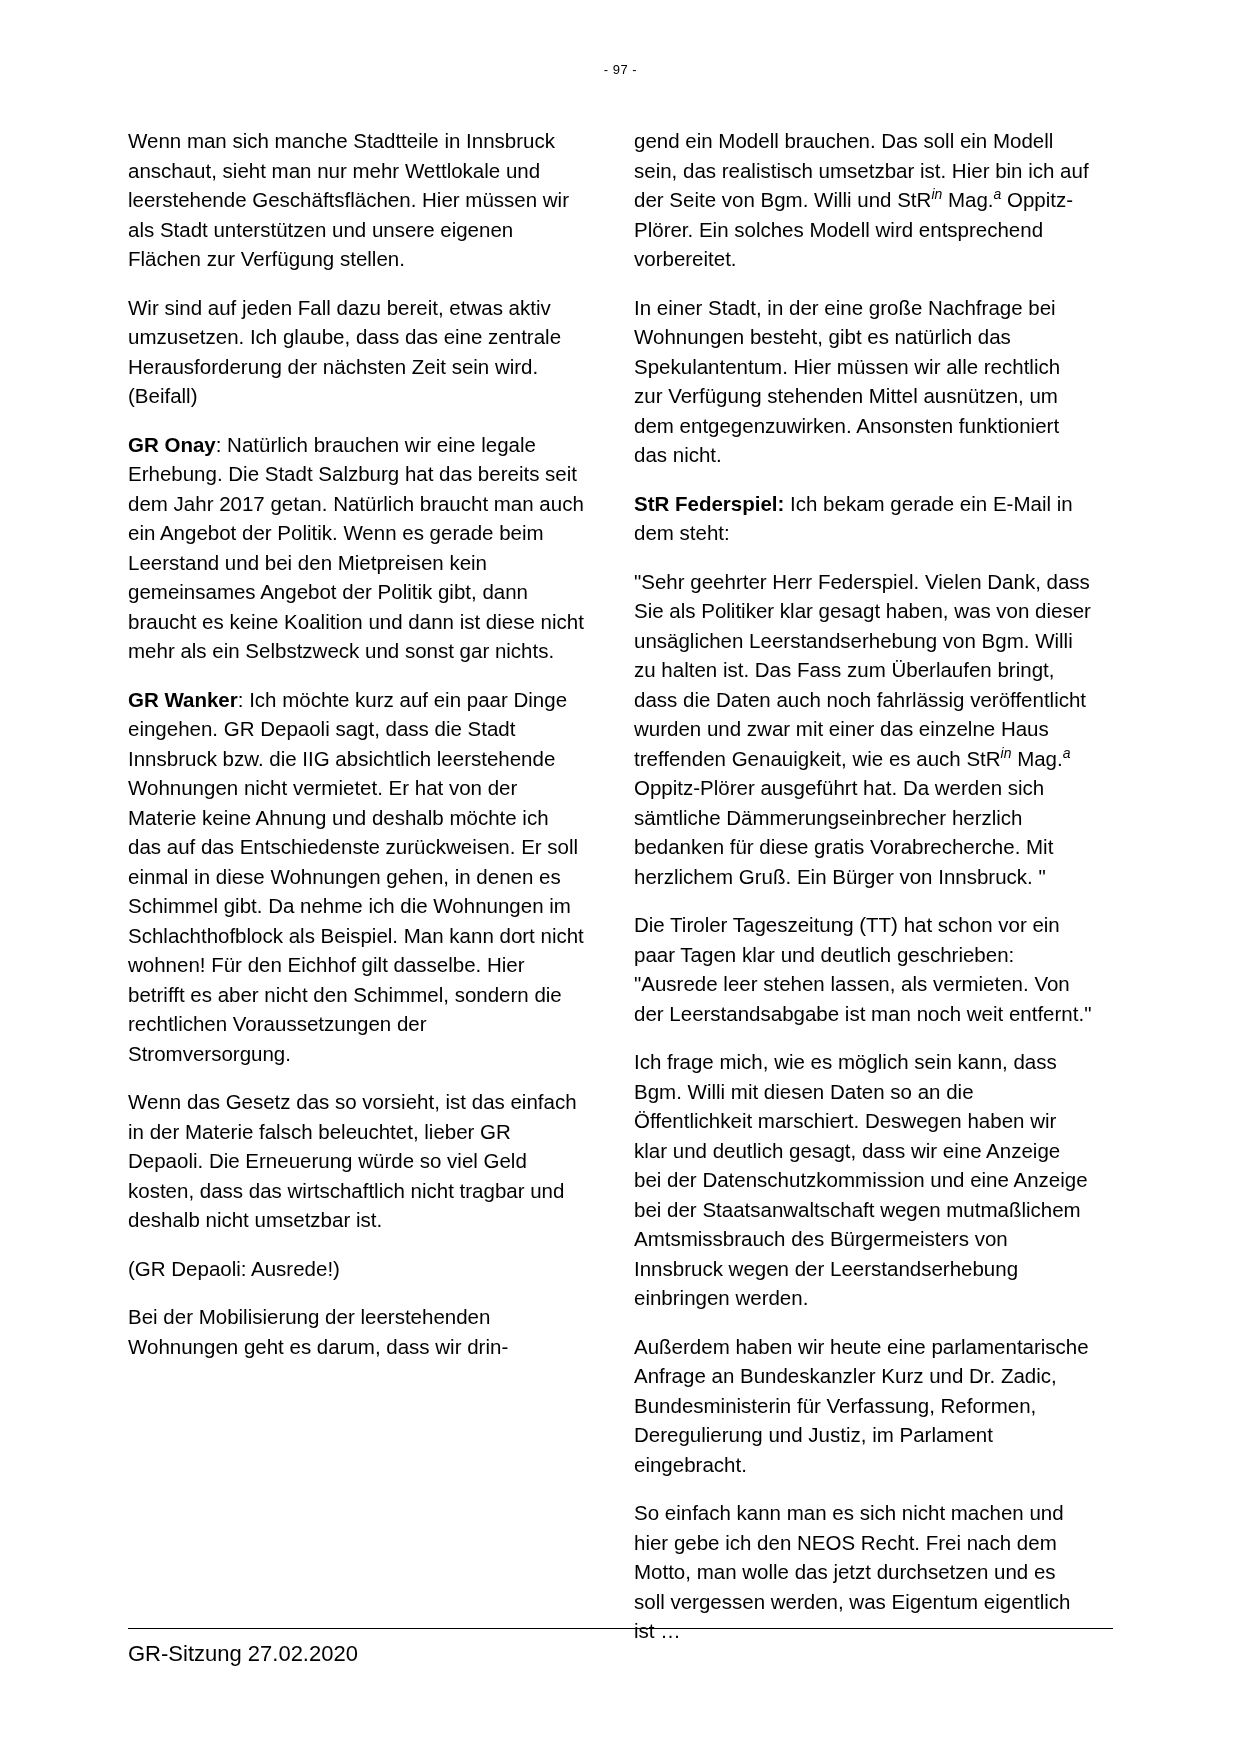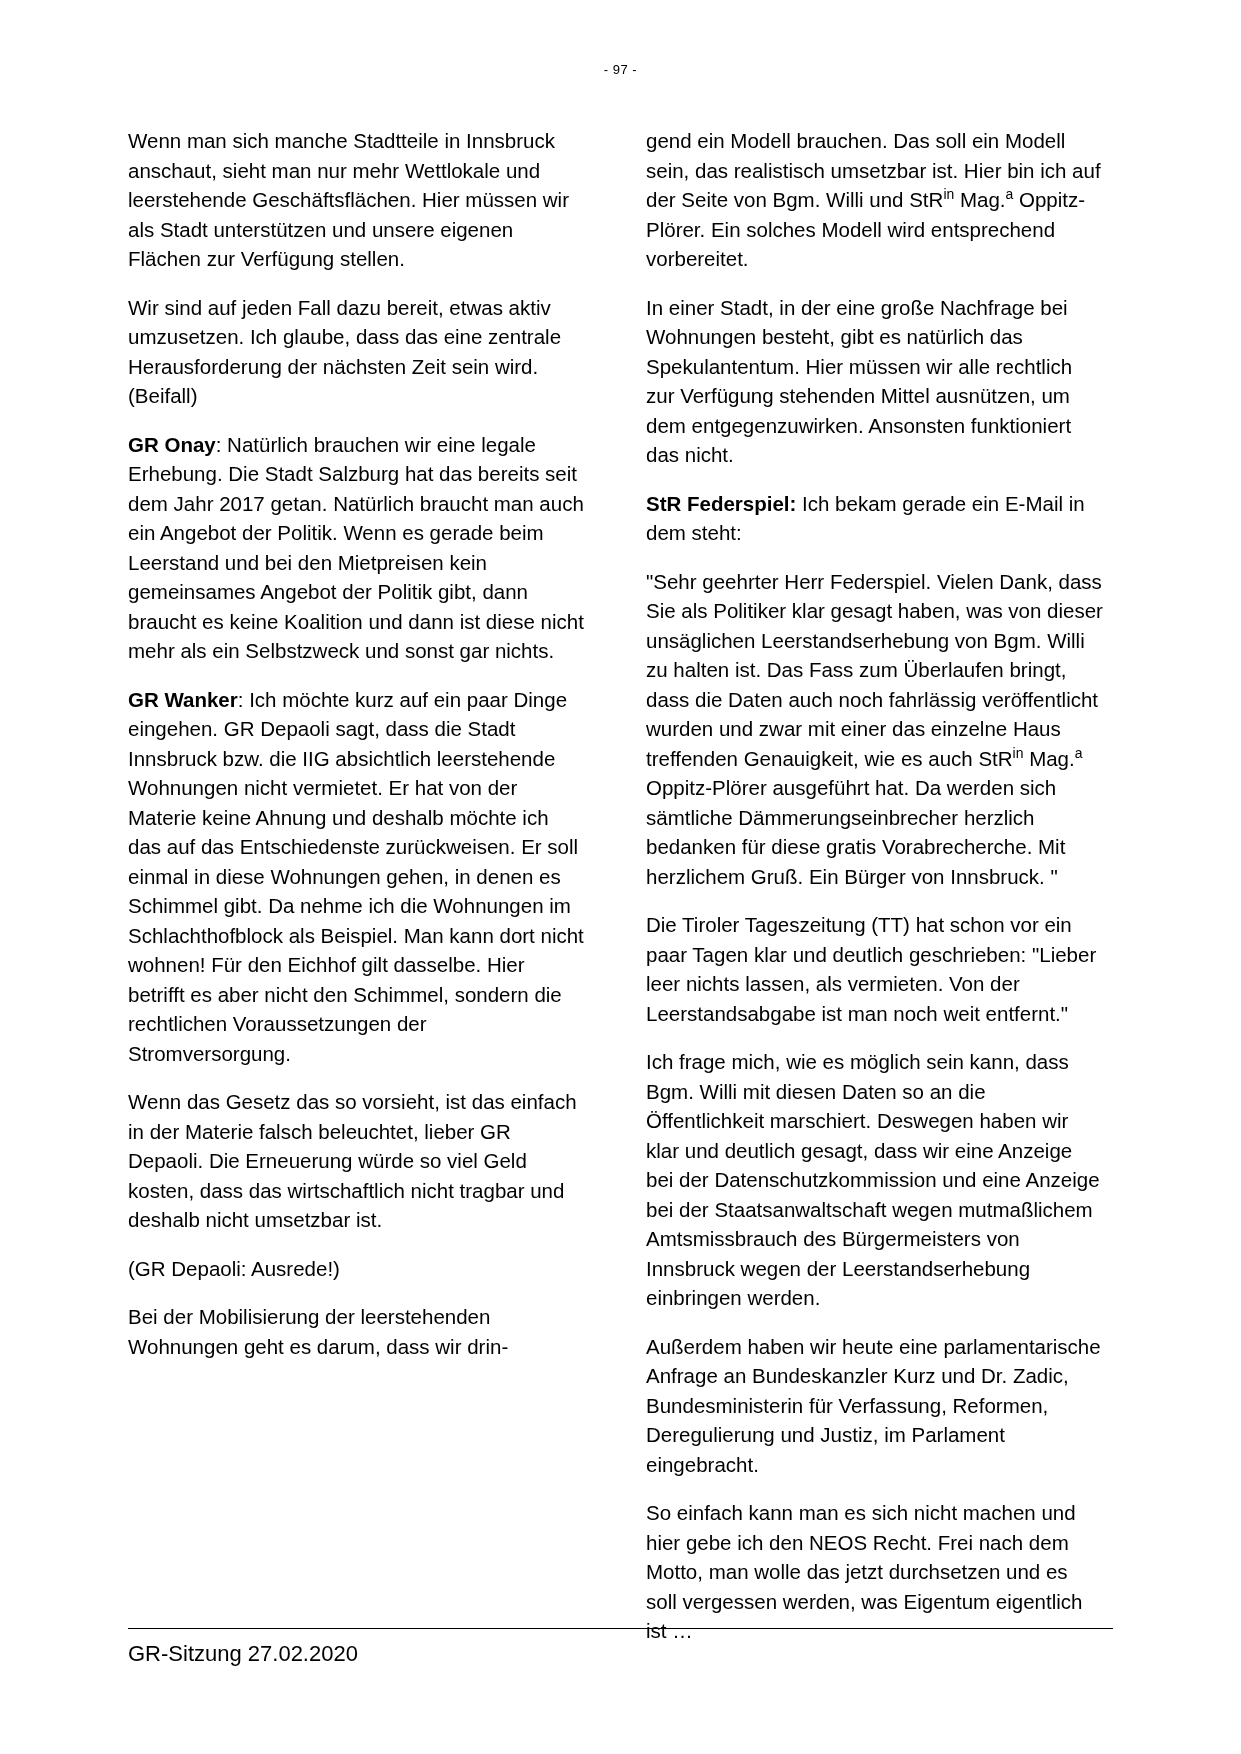--- a/index.html
+++ b/index.html
@@ -28,21 +28,21 @@
     text-align: center;
     font-size: 13px;
     letter-spacing: 0.5px;
   }
   .columns {
     position: absolute;
     top: 126px;
     left: 128px;
     width: 985px;
     display: flex;
-    gap: 60px;
+    gap: 48px;
   }
   .col {
     width: 458px;
   }
   p.para {
     margin: 0 0 19px 0;
     font-size: 20.5px;
     line-height: 29.5px;
     text-align: left;
     hyphens: manual;
@@ -50,20 +50,21 @@
   p.para:last-child {
     margin-bottom: 0;
   }
   .speaker {
     font-weight: bold;
   }
   sup {
     font-size: 0.68em;
     vertical-align: super;
     line-height: 0;
+    font-style: italic;
   }
   .footer-rule {
     position: absolute;
     left: 128px;
     top: 1628px;
     width: 985px;
     height: 1px;
     background: #000000;
   }
   .footer-text {
@@ -90,21 +91,21 @@
       <p class="para">Wenn das Gesetz das so vorsieht, ist das einfach in der Materie falsch beleuchtet, lieber GR Depaoli. Die Erneuerung würde so viel Geld kosten, dass das wirtschaftlich nicht tragbar und deshalb nicht umsetzbar ist.</p>
       <p class="para">(GR Depaoli: Ausrede!)</p>
       <p class="para">Bei der Mobilisierung der leerstehenden Wohnungen geht es darum, dass wir drin-</p>
     </div>
 
     <div class="col">
       <p class="para"><span>gend ein Modell brauchen. Das soll ein Modell sein, das realistisch umsetzbar ist. Hier bin ich auf der Seite von Bgm. Willi und StR</span><sup>in</sup><span> Mag.</span><sup>a</sup><span> Oppitz-Plörer. Ein solches Modell wird entsprechend vorbereitet.</span></p>
       <p class="para">In einer Stadt, in der eine große Nachfrage bei Wohnungen besteht, gibt es natürlich das Spekulantentum. Hier müssen wir alle rechtlich zur Verfügung stehenden Mittel ausnützen, um dem entgegenzuwirken. Ansonsten funktioniert das nicht.</p>
       <p class="para"><span class="speaker">StR Federspiel:</span><span> Ich bekam gerade ein E-Mail in dem steht:</span></p>
       <p class="para"><span>"Sehr geehrter Herr Federspiel. Vielen Dank, dass Sie als Politiker klar gesagt haben, was von dieser unsäglichen Leerstandserhebung von Bgm. Willi zu halten ist. Das Fass zum Überlaufen bringt, dass die Daten auch noch fahrlässig veröffentlicht wurden und zwar mit einer das einzelne Haus treffenden Genauigkeit, wie es auch StR</span><sup>in</sup><span> Mag.</span><sup>a</sup><span> Oppitz-Plörer ausgeführt hat. Da werden sich sämtliche Dämmerungseinbrecher herzlich bedanken für diese gratis Vorabrecherche. Mit herzlichem Gruß. Ein Bürger von Innsbruck. "</span></p>
-      <p class="para">Die Tiroler Tageszeitung (TT) hat schon vor ein paar Tagen klar und deutlich geschrieben: "Lieber leer nichts lassen, als vermieten. Von der Leerstandsabgabe ist man noch weit entfernt."</p>
+      <p class="para">Die Tiroler Tageszeitung (TT) hat schon vor ein paar Tagen klar und deutlich geschrieben: "Ausrede leer stehen lassen, als vermieten. Von der Leerstandsabgabe ist man noch weit entfernt."</p>
       <p class="para">Ich frage mich, wie es möglich sein kann, dass Bgm. Willi mit diesen Daten so an die Öffentlichkeit marschiert. Deswegen haben wir klar und deutlich gesagt, dass wir eine Anzeige bei der Datenschutzkommission und eine Anzeige bei der Staatsanwaltschaft wegen mutmaßlichem Amtsmissbrauch des Bürgermeisters von Innsbruck wegen der Leerstandserhebung einbringen werden.</p>
       <p class="para">Außerdem haben wir heute eine parlamentarische Anfrage an Bundeskanzler Kurz und Dr. Zadic, Bundesministerin für Verfassung, Reformen, Deregulierung und Justiz, im Parlament eingebracht.</p>
       <p class="para">So einfach kann man es sich nicht machen und hier gebe ich den NEOS Recht. Frei nach dem Motto, man wolle das jetzt durchsetzen und es soll vergessen werden, was Eigentum eigentlich ist …</p>
     </div>
 
   </div>
 
   <div class="footer-rule"></div>
   <div class="footer-text">GR-Sitzung 27.02.2020</div>
 

